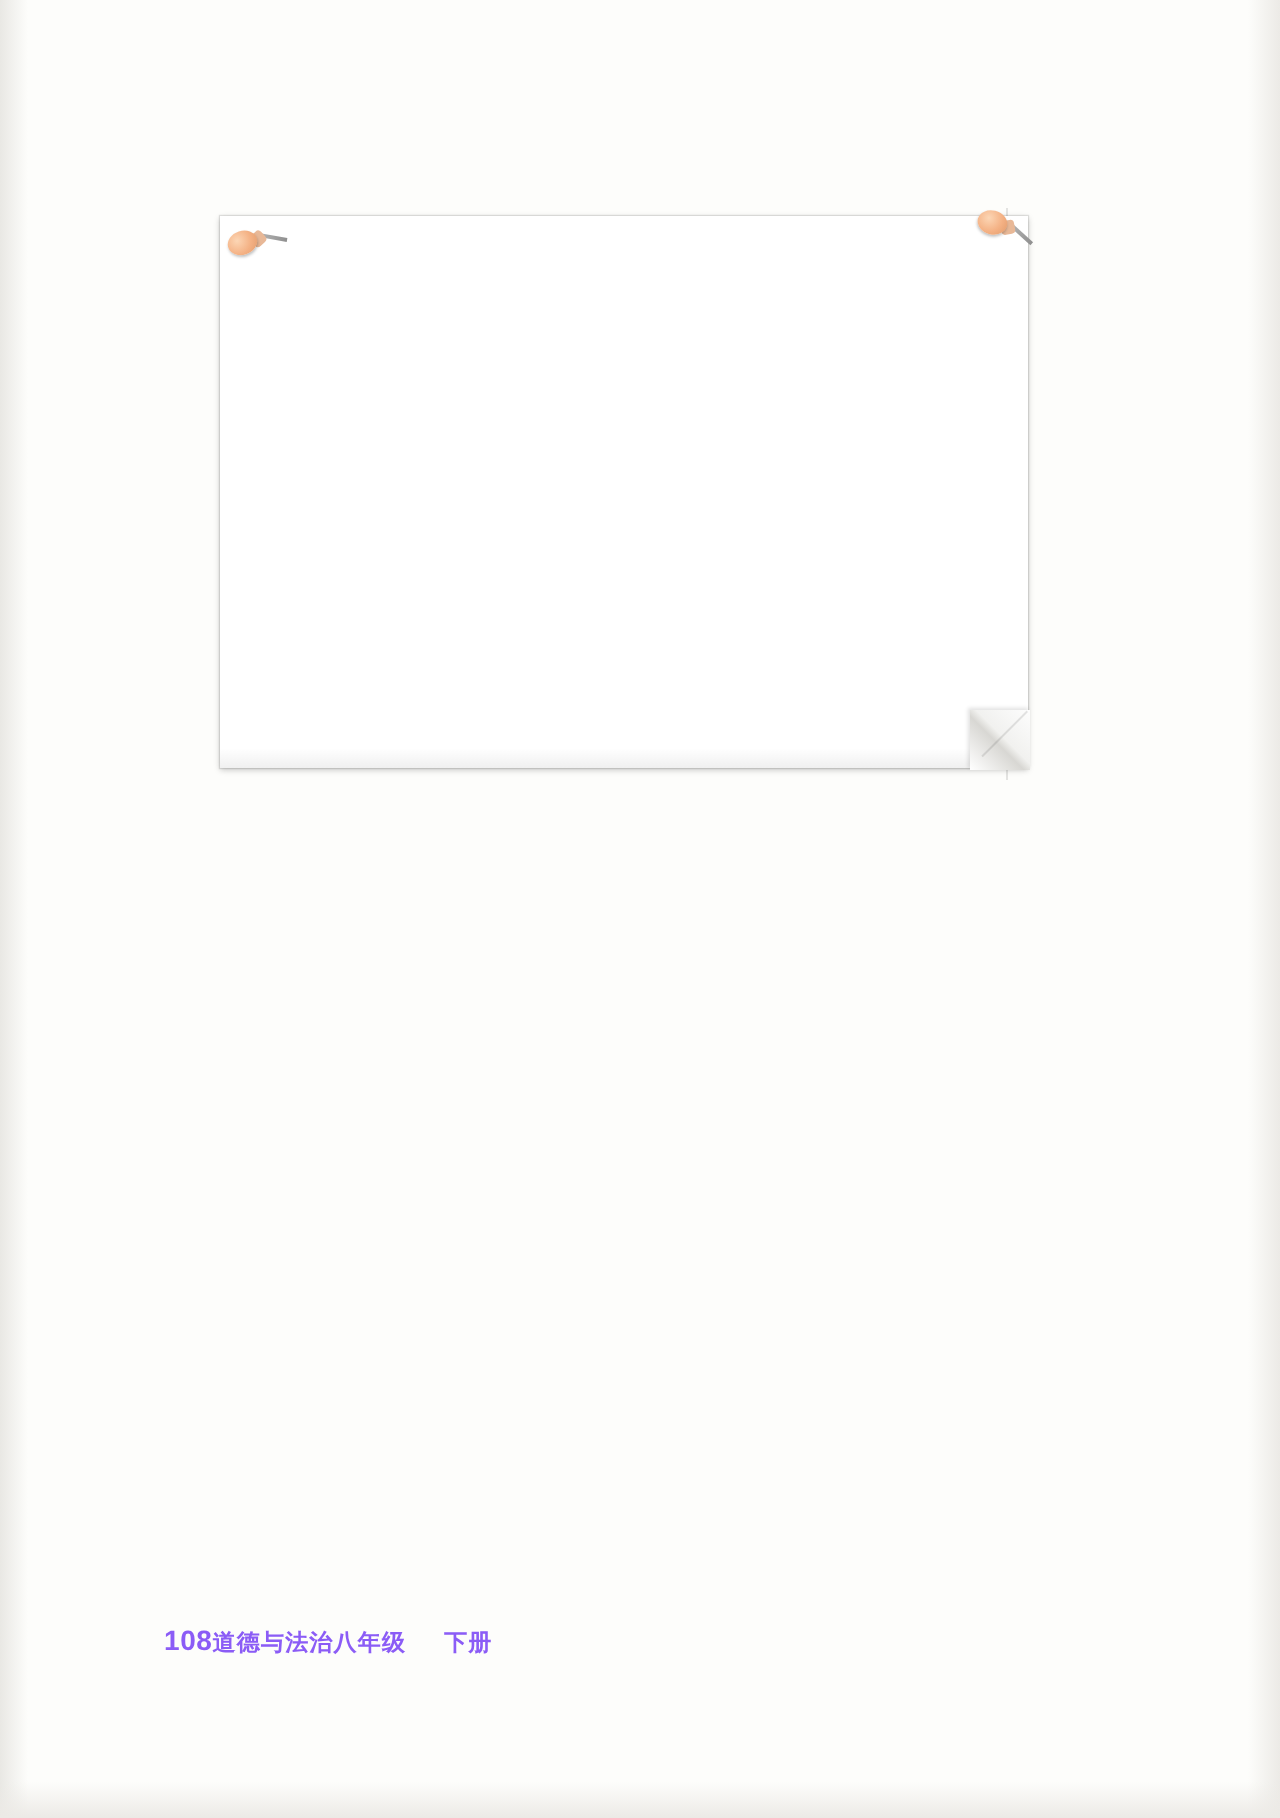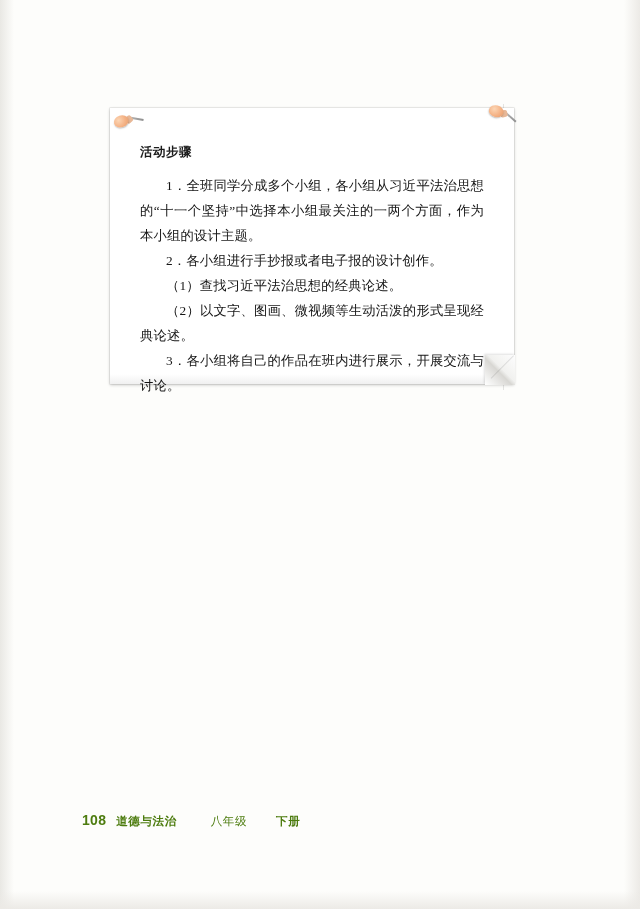--- a/index.html
+++ b/index.html
@@ -164,41 +164,40 @@
     background: rgba(0,0,0,0.10);
   }
 
   
   .footer {
     position: absolute;
     left: 82px;
     bottom: 80px;
     display: flex;
     align-items: baseline;
-    gap: 10px;
-    color: #4d7c0f;
+    color: #8b5cf6;
   }
   .folio {
     font-family: "Liberation Sans", sans-serif;
     font-size: 14px;
     font-weight: bold;
     letter-spacing: 0.3px;
   }
   .footer-title {
     font-family: Liberation Mono, monospace;
     font-size: 11.5px;
     font-weight: bold;
     letter-spacing: 0.6px;
   }
   .footer-grade {
     font-family: "Liberation Sans", sans-serif;
     font-size: 11.5px;
-    font-weight: normal;
+    font-weight: bold;
     letter-spacing: 0.6px;
-    margin-left: 24px;
+    margin-left: 0;
   }
   .footer-vol {
     font-family: "Liberation Sans", sans-serif;
     font-size: 11.5px;
     font-weight: bold;
     letter-spacing: 0.6px;
     margin-left: 19px;
   }
 </style>
 </head>
@@ -206,29 +205,20 @@
 
 <div class="page">
 
   <div class="scan-edge-left"></div>
   <div class="scan-edge-right"></div>
   <div class="scan-edge-bottom"></div>
 
   <div class="crease"></div>
 
   <div class="note-card">
-    <div class="note-inner">
-      <div class="note-title">活动步骤</div>
-
-      <p class="note-para indent2">1．全班同学分成多个小组，各小组从习近平法治思想的“十一个坚持”中选择本小组最关注的一两个方面，作为本小组的设计主题。</p>
-      <p class="note-para indent2">2．各小组进行手抄报或者电子报的设计创作。</p>
-      <p class="note-para indent2">（1）查找习近平法治思想的经典论述。</p>
-      <p class="note-para indent2">（2）以文字、图画、微视频等生动活泼的形式呈现经典论述。</p>
-      <p class="note-para indent2">3．各小组将自己的作品在班内进行展示，开展交流与讨论。</p>
-    </div>
     <div class="note-bottom-shade"></div>
     <div class="note-fold"></div>
     <div class="note-fold-line"></div>
   </div>
 
   <div class="pin pin-left">
     <div class="pin-needle"></div>
     <div class="pin-neck"></div>
     <div class="pin-head"></div>
   </div>

